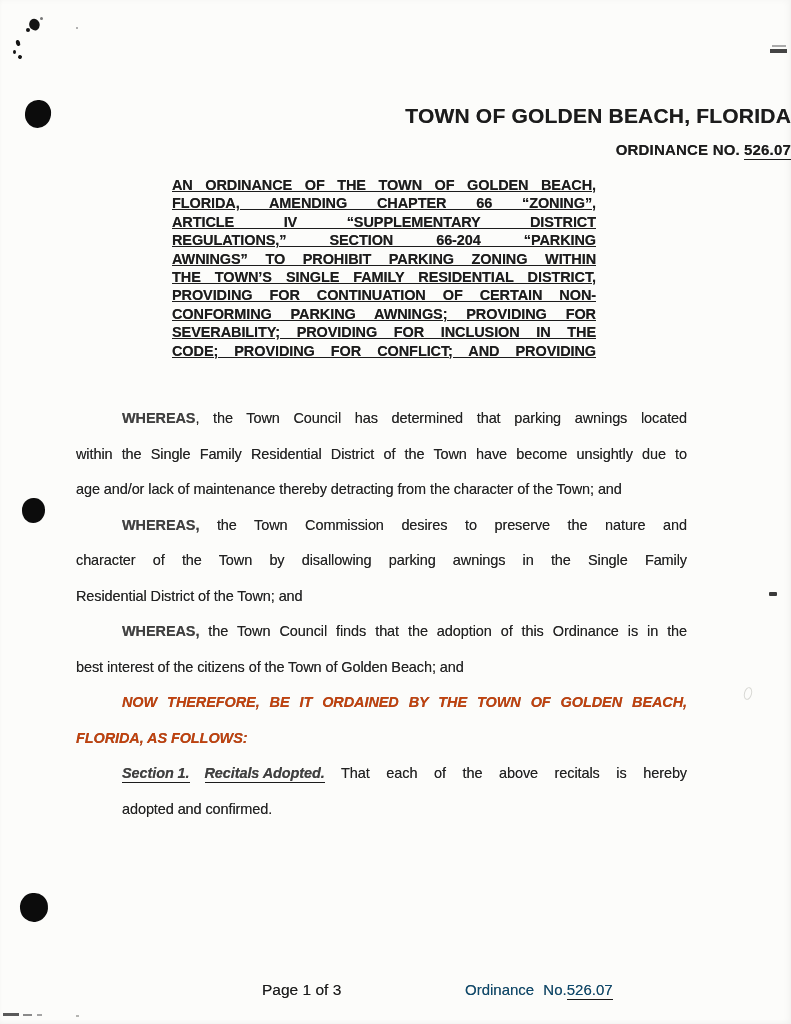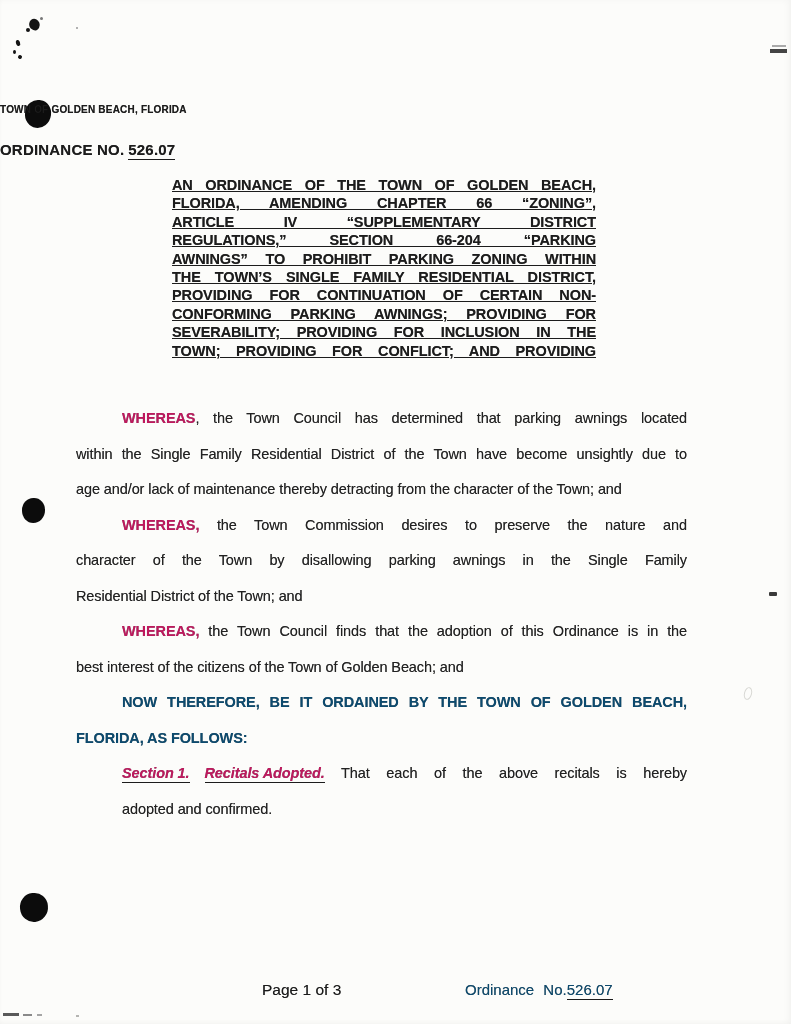--- a/index.html
+++ b/index.html
@@ -9,27 +9,27 @@
     margin:0 auto;
     background:#fcfcfa;
     overflow:hidden;
     font-family:"Liberation Sans", sans-serif;
     color:#1c1c1c;
     box-shadow:inset -3px 0 6px rgba(0,0,0,0.03), inset 0 -2px 4px rgba(0,0,0,0.02);
   }
   
   .doc-title{
     position:absolute;top:104px;left:0;right:0;
-    text-align:left;font-weight:bold;font-size:10px;
+    text-align:right;font-weight:bold;font-size:21px;
     letter-spacing:0.2px;
     text-shadow:0 0 0.4px rgba(0,0,0,0.6);
   }
   .ordno-line{
     position:absolute;top:141px;left:0;right:0;
-    text-align:left;font-weight:bold;font-size:15px;
+    text-align:right;font-weight:bold;font-size:15px;
     letter-spacing:0.2px;
     text-shadow:0 0 0.4px rgba(0,0,0,0.6);
   }
   .ordno-line .num{border-bottom:1.7px solid #1c1c1c;padding-bottom:1px;margin-left:4px;}
   
   .caption{
     position:absolute;top:176px;left:172px;width:424px;
     font-weight:bold;font-size:14.5px;letter-spacing:-0.1px;
     text-shadow:0 0 0.4px rgba(0,0,0,0.55);
     text-decoration:underline;
@@ -38,26 +38,26 @@
   .caption .cline.j{text-align:justify;text-align-last:justify;}
   
   .body-block{
     position:absolute;top:401px;left:76px;width:611px;
     font-size:14.5px;letter-spacing:-0.1px;color:#222;
     text-shadow:0 0 0.35px rgba(0,0,0,0.5);
   }
   .bline{line-height:35.5px;height:35.5px;overflow:hidden;text-align:left;white-space:pre-wrap;}
   .bline.j{text-align:justify;text-align-last:justify;}
   .bline.ind{padding-left:46px;}
-  .bline b{color:#be185d;}
+  .bline b{color:#404040;}
   .sec-block{margin-left:46px;width:565px;}
   .sec-block .bline{padding-left:0;}
   .us{display:inline-block;border-bottom:1.7px solid #1c1c1c;line-height:17px;font-weight:bold;color:#161616;font-style:italic;}
   .tab{display:inline-block;width:15px;}
-  .bold-line{font-weight:bold;color:#0c4a6e;}
+  .bold-line{font-weight:bold;color:#c2410c;font-style:italic;}
   
   .page-info{
     position:absolute;top:981px;left:262px;
     font-family:Liberation Sans, sans-serif;font-size:15.5px;color:#1b1b1b;
     text-shadow:0 0 0.35px rgba(0,0,0,0.5);
   }
   .ord-ref{
     position:absolute;top:981px;left:465px;
     font-size:15px;color:#0c4a6e;word-spacing:5px;
     text-shadow:0 0 0.35px rgba(0,0,0,0.5);
@@ -116,21 +116,21 @@
   <section class="caption">
     <div class="cline j">AN ORDINANCE OF THE TOWN OF GOLDEN BEACH,</div>
     <div class="cline j">FLORIDA, AMENDING CHAPTER 66 “ZONING”,</div>
     <div class="cline j">ARTICLE IV “SUPPLEMENTARY DISTRICT</div>
     <div class="cline j">REGULATIONS,” SECTION 66-204 “PARKING</div>
     <div class="cline j">AWNINGS” TO PROHIBIT PARKING ZONING WITHIN</div>
     <div class="cline j">THE TOWN’S SINGLE FAMILY RESIDENTIAL DISTRICT,</div>
     <div class="cline j">PROVIDING FOR CONTINUATION OF CERTAIN NON-</div>
     <div class="cline j">CONFORMING PARKING AWNINGS; PROVIDING FOR</div>
     <div class="cline j">SEVERABILITY; PROVIDING FOR INCLUSION IN THE</div>
-    <div class="cline j">TOWN; PROVIDING FOR CONFLICT; AND PROVIDING</div>
+    <div class="cline j">CODE; PROVIDING FOR CONFLICT; AND PROVIDING</div>
   </section>
 
   <section class="body-block">
 
     <div>
       <div class="bline j ind"><b>WHEREAS</b><span>, the Town Council has determined that parking awnings located</span></div>
       <div class="bline j">within the Single Family Residential District of the Town have become unsightly due to</div>
       <div class="bline">age and/or lack of maintenance thereby detracting from the character of the Town; and</div>
     </div>
 

